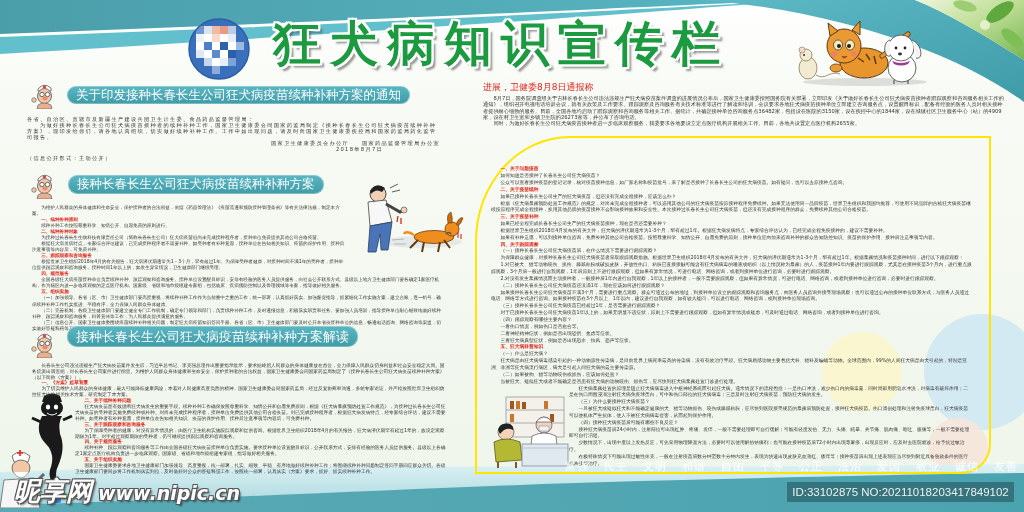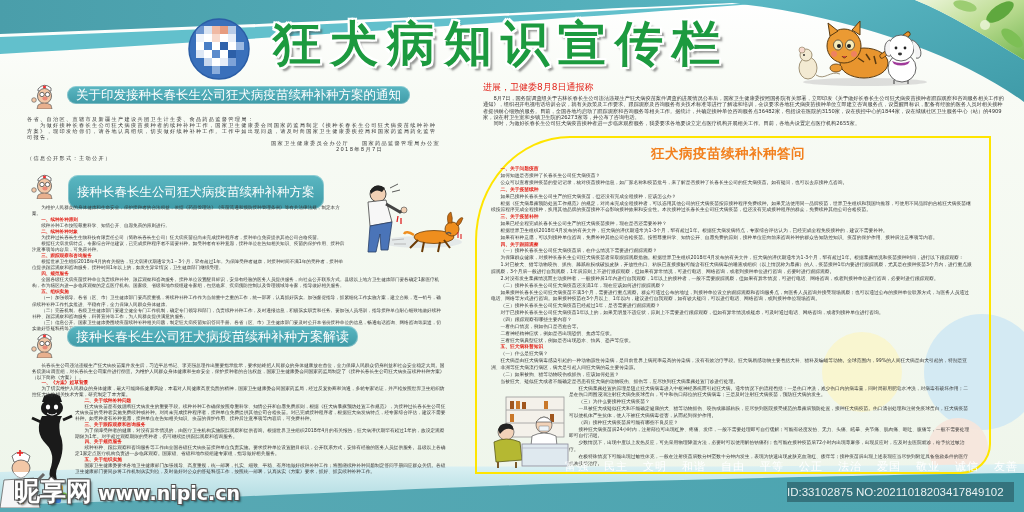--- a/index.html
+++ b/index.html
@@ -22,22 +22,22 @@
 #s2 .in{width:822px;font-size:9.2px;line-height:12.1px}
 #s3 .in{width:830px;font-size:9.4px;line-height:11.8px}
 #rintro .in{width:1044px;font-size:10.4px;line-height:12.4px}
 #qa .in{width:962px;font-size:9.5px;line-height:13.7px}
 .fr{float:right}
 .fl{float:left}
 .red-head{position:absolute;left:483px;top:81px;font-size:9px;font-weight:normal;color:#e2231a;white-space:nowrap;line-height:12px}
 .qa-box{position:absolute;left:475px;top:136px;width:516px;height:338px;border:2.5px solid #ffe500;border-radius:95px 0 30px 0/105px 0 30px 0}
 .qa-title{position:absolute;left:651px;top:144px;font-size:13.5px;line-height:18px;color:#f2801e;font-weight:bold;white-space:nowrap;letter-spacing:.5px}
 .footer-values{position:absolute;left:565px;top:459px;display:flex;gap:15px;color:#fff;font-size:11px;line-height:15px;white-space:nowrap;letter-spacing:1px}
-.wm-box{position:absolute;left:787px;top:482px;width:227px;height:20px;background:rgba(45,95,105,.72);color:#e9f2f2;font-family:"Liberation Sans",sans-serif;font-size:11.5px;line-height:20px;text-align:left;white-space:nowrap;overflow:hidden}
-.site-wm{position:absolute;left:14px;top:476px;white-space:nowrap;color:#fff;font-weight:bold;
+.wm-box{position:absolute;left:787px;top:482px;width:227px;height:20px;background:rgba(45,95,105,.72);color:#e9f2f2;font-family:"Liberation Sans",sans-serif;font-size:11.5px;line-height:20px;text-align:center;white-space:nowrap;overflow:hidden}
+.site-wm{position:absolute;left:14px;top:476px;white-space:nowrap;color:#fff;font-weight:bold;font-style:italic;
 text-shadow:-1px -1px 0 #555,1px -1px 0 #555,-1px 1px 0 #555,1px 1px 0 #555,2px 2px 2px rgba(0,0,0,.5)}
 .site-wm .n{font-size:26px;line-height:30px;font-family:"DejaVu Sans",sans-serif}
 .site-wm .u{font-size:19px;line-height:30px;font-family:"DejaVu Sans",sans-serif;margin-left:6px}
 </style>
 </head>
 <body>
 
 <div id="poster">
 
   <svg class="bg" width="1024" height="512" viewBox="0 0 1024 512">
@@ -188,21 +188,21 @@
   <svg class="abs" style="left:29px;top:171px" width="30" height="28" viewBox="0 0 30 28">
     <path d="M9,8 Q15,1 22,7 L22,10 L9,10 Z" fill="#fff" stroke="#555" stroke-width=".8"></path>
     <circle cx="15.5" cy="6" r="1.6" fill="#e33"></circle>
     <ellipse cx="15.5" cy="15" rx="7" ry="7.5" fill="#f2c7a6" stroke="#555" stroke-width=".8"></ellipse>
     <circle cx="13" cy="13.5" r="2.2" fill="#fff" stroke="#333" stroke-width=".7"></circle>
     <circle cx="18.5" cy="13.5" r="2.2" fill="#fff" stroke="#333" stroke-width=".7"></circle>
     <ellipse cx="16" cy="17.5" rx="2.6" ry="2" fill="#e98a7a"></ellipse>
     <path d="M9,24 Q15,20 22,24 L23,28 L8,28 Z" fill="#e8b08e" stroke="#555" stroke-width=".6"></path>
     <circle cx="5" cy="19" r="2.3" fill="#f2c7a6" stroke="#555" stroke-width=".6"></circle>
   </svg>
-  <div class="pill" style="left:68px;top:175px;height:34px">接种长春长生公司狂犬病疫苗续种补种方案</div>
+  <div class="pill" style="left:68px;top:175px;height:19px">接种长春长生公司狂犬病疫苗续种补种方案</div>
 
   <svg class="abs" style="left:352px;top:182px" width="116" height="78" viewBox="0 0 116 78">
     <ellipse cx="70" cy="60" rx="40" ry="6" fill="#dde3e6" opacity=".7"></ellipse>
     <ellipse cx="26" cy="12" rx="8" ry="8" fill="#f1d0b4" stroke="#222" stroke-width=".8"></ellipse>
     <path d="M18,9 Q24,0 33,6 L30,10 Q24,6 19,12 Z" fill="#222"></path>
     <path d="M16,20 L34,18 L40,40 L18,44 Z" fill="#f7f7f7" stroke="#444" stroke-width=".8"></path>
     <path d="M34,22 L48,30 L52,28" stroke="#444" stroke-width="3" fill="none"></path>
     <circle cx="52" cy="28" r="3" fill="#f1d0b4" stroke="#444" stroke-width=".6"></circle>
     <path d="M18,44 L40,40 L36,68 L29,68 L28,52 L24,70 L16,70 Z" fill="#4a74b8" stroke="#2a3f66" stroke-width=".8"></path>
     <path d="M46,34 L45,40 M49,36 L49,42" stroke="#d22" stroke-width="1.3"></path>
@@ -290,21 +290,20 @@
 
   <div class="red-head">进展，卫健委8月8日通报称</div>
   <div class="tb" id="rintro" style="left:483px;top:95px">
     <div class="in">
       <p class="ind">8月7日，国务院调查组关于吉林长春长生公司违法违规生产狂犬病疫苗案件调查的进展情况公布后，国家卫生健康委按照国务院有关部署，立即印发《关于做好长春长生公司狂犬病疫苗接种者跟踪观察和咨询服务相关工作的通知》，组织召开电视电话培训会议，就有关政策及工作要求、跟踪观察及咨询服务有关技术标准等进行了解读和培训，会议要求各地狂犬病疫苗接种单位立即建立咨询服务点，设置醒目标识，配备有经验的医务人员对相关接种者提供耐心细致的服务。目前，全国各地均启动了跟踪观察和咨询服务等相关工作。据统计，共确定接种单位咨询服务点36482家，包括设在医院的3150家，设在疾控中心的1844家，设在城镇社区卫生服务中心（站）的4909家，设在村卫生室和乡镇卫生院的26273家等，并公布了咨询电话。</p>
       <p class="ind">同时，为做好长春长生公司狂犬病疫苗接种者进一步临床观察服务，我委要求各地要设立定点医疗机构开展相关工作。目前，各地共设置定点医疗机构2655家。</p>
     </div>
   </div>
 
   <div class="qa-box"></div>
-  <div class="qa-title">狂犬病疫苗续种补种答问</div>
 
   <svg class="abs" style="left:492px;top:396px" width="78" height="72" viewBox="0 0 78 72">
     <rect x="14" y="1" width="58" height="40" fill="#f4f1ea" stroke="#999" stroke-width=".8"></rect>
     <path d="M14,14 H72 M14,27 H72" stroke="#999" stroke-width=".8"></path>
     <rect x="18" y="5" width="4" height="8" fill="#a0561e"></rect>
     <rect x="24" y="5" width="4" height="8" fill="#c9782a"></rect>
     <rect x="30" y="6" width="4" height="7" fill="#a0561e"></rect>
     <rect x="52" y="5" width="4" height="8" fill="#c9782a"></rect>
     <rect x="18" y="18" width="4" height="8" fill="#c9782a"></rect>
     <rect x="58" y="18" width="4" height="8" fill="#a0561e"></rect>

